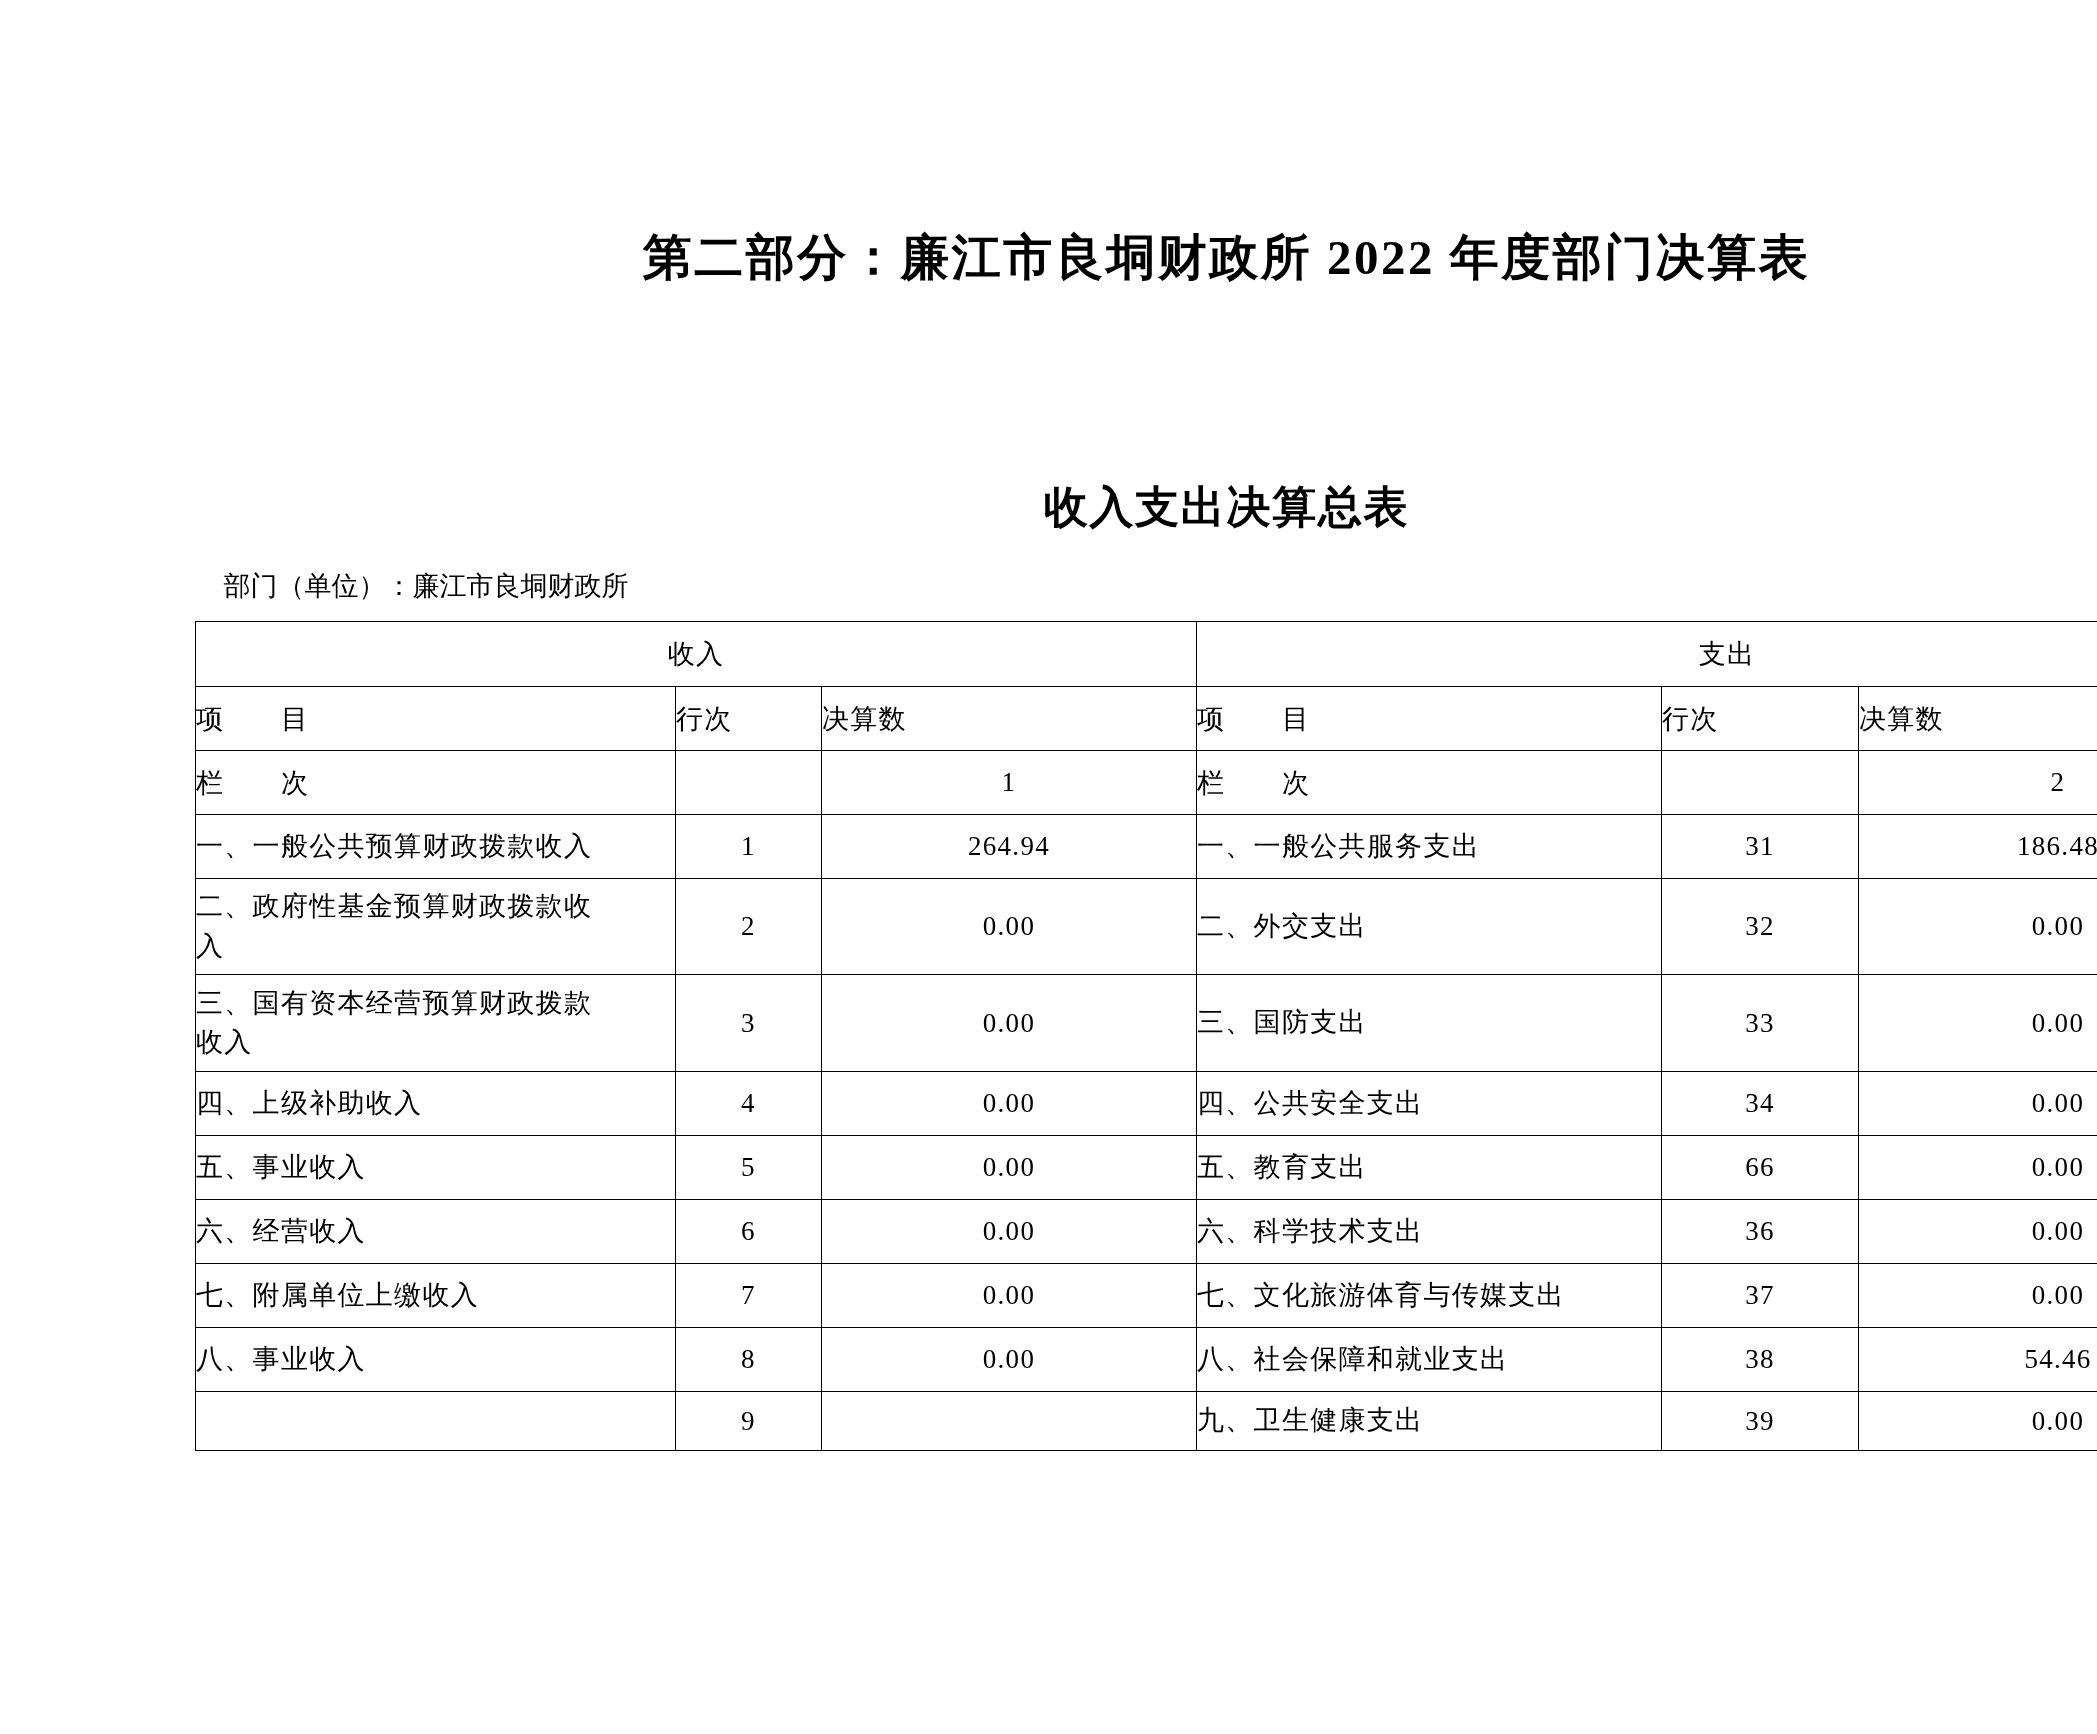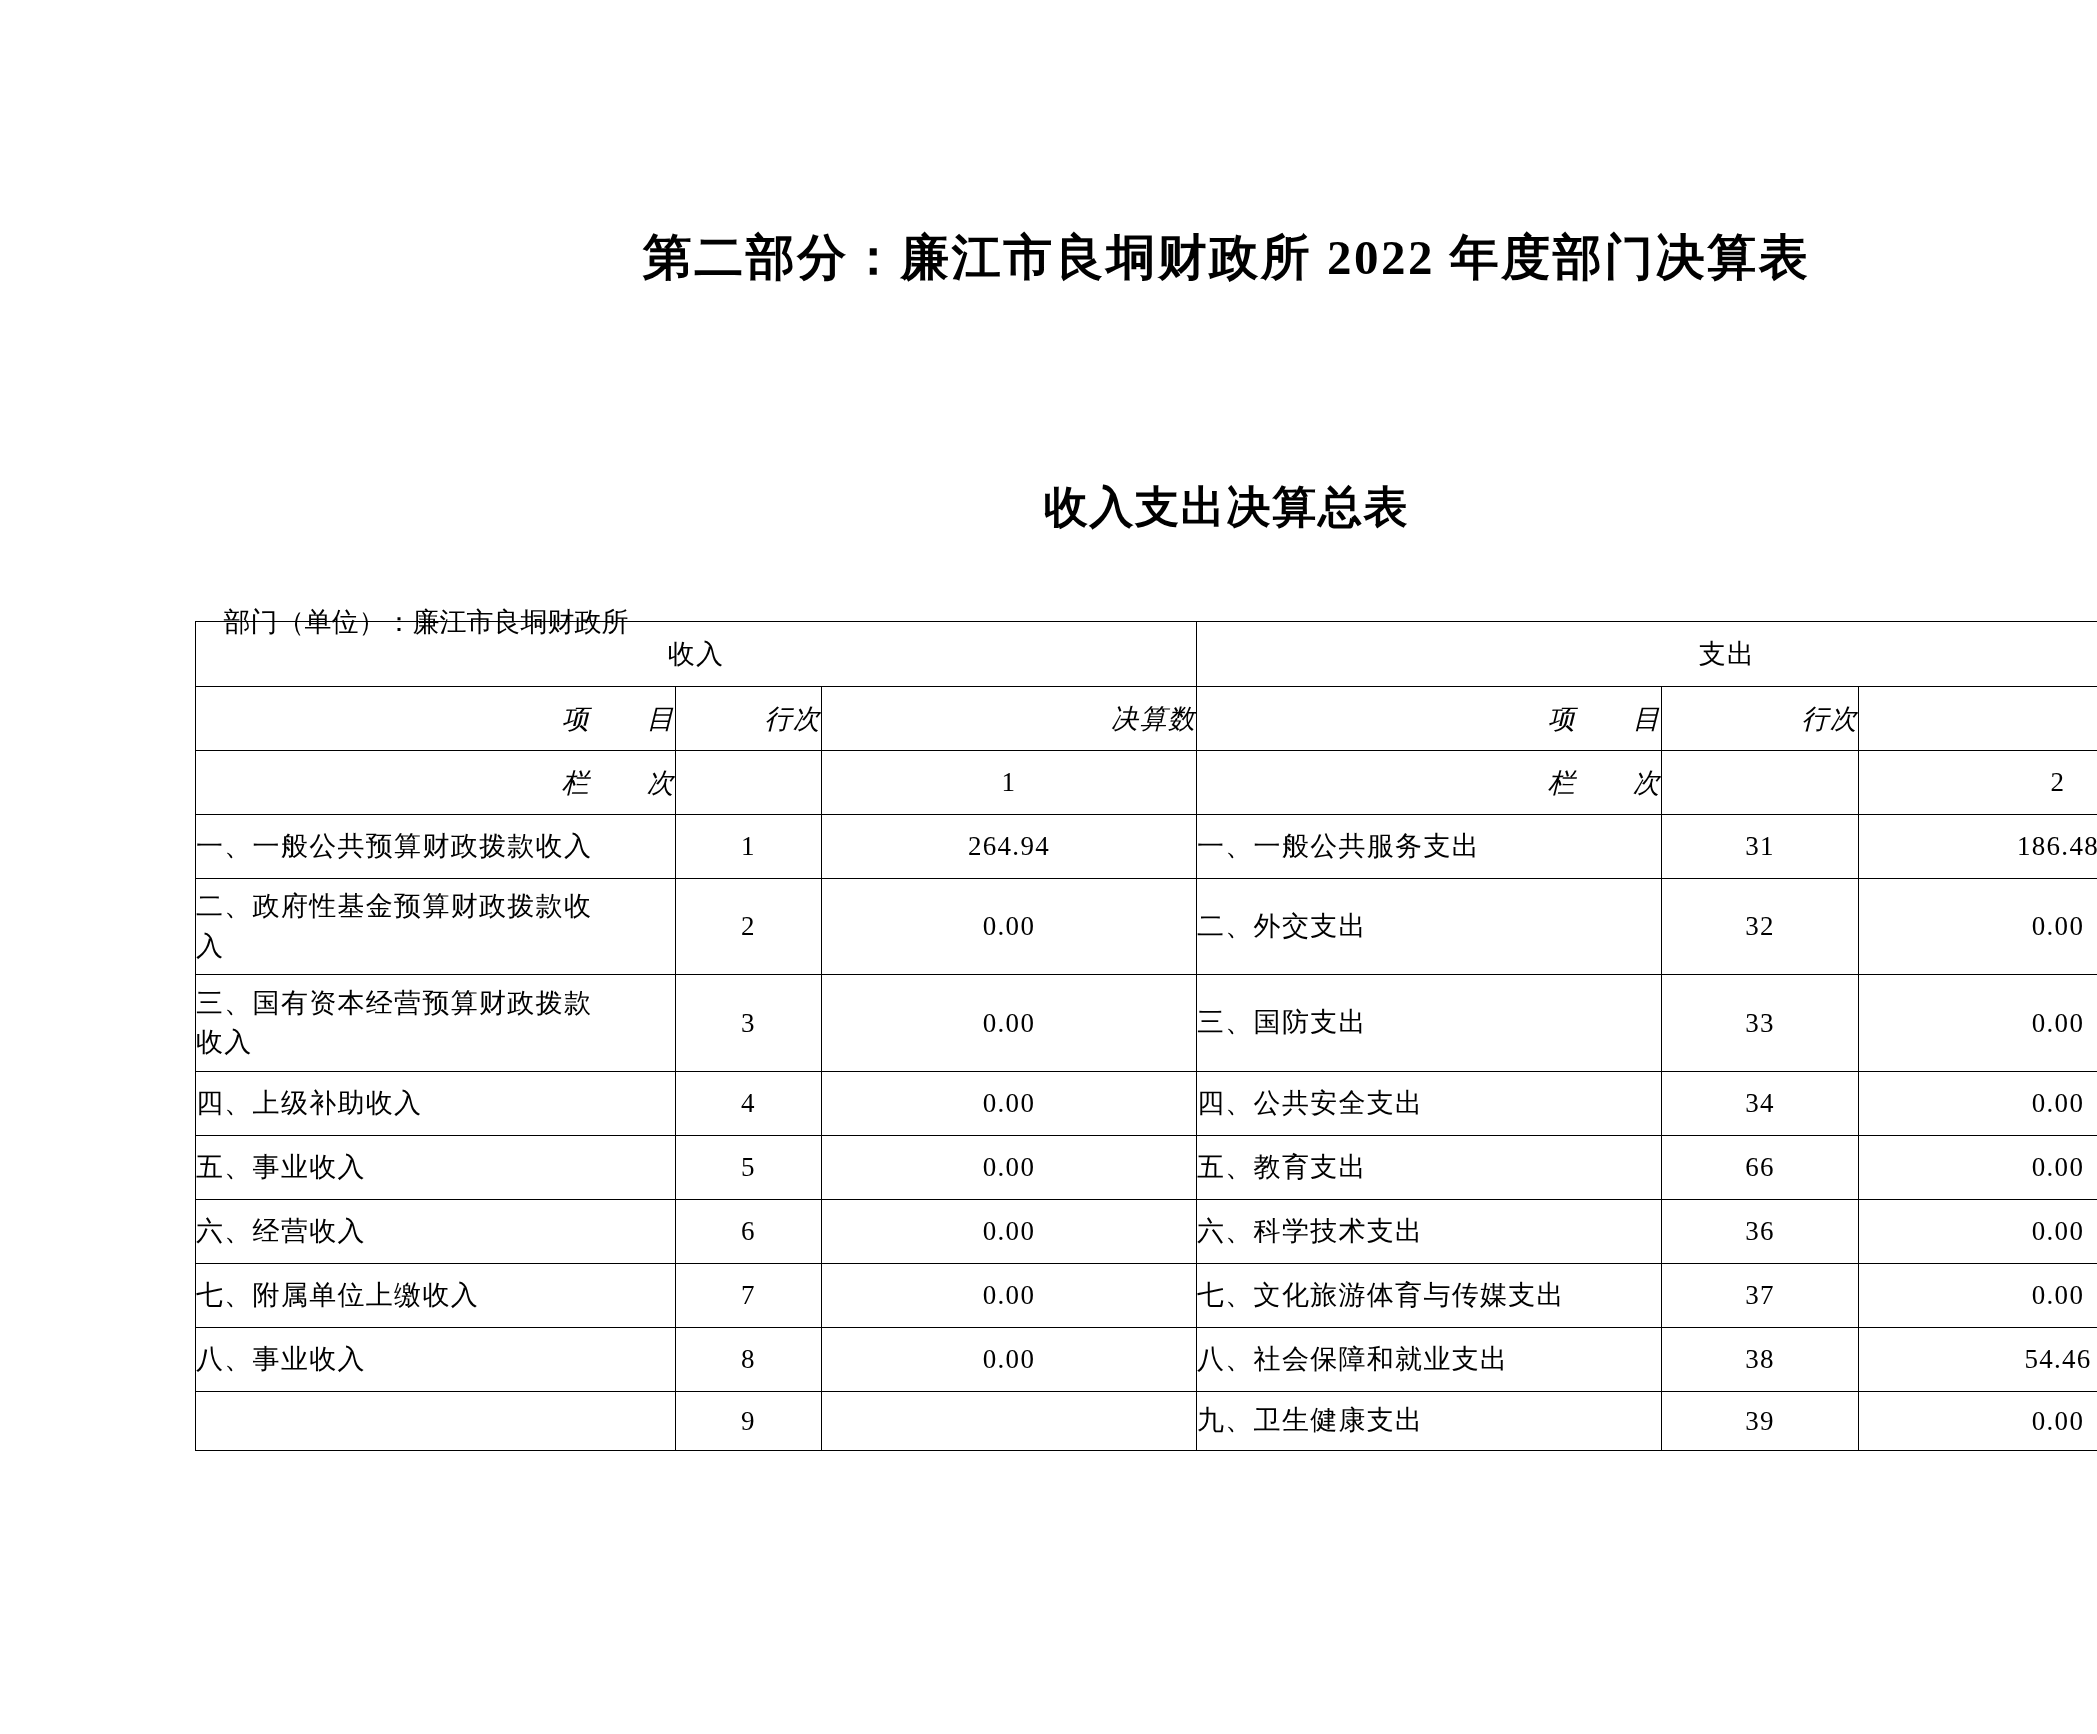--- a/index.html
+++ b/index.html
@@ -52,40 +52,40 @@
     position: absolute;
     top: 571px;
     left: 195px;
     width: 2062px;
     display: flex;
     justify-content: space-between;
     align-items: flex-end;
     font-size: 27px;
     line-height: 30px;
   }
-  .meta-left  { padding-left: 28.5px;  white-space: nowrap; margin-top: 36px; }
+  .meta-left  { padding-left: 28.5px;  white-space: nowrap; }
 
   table.budget {
     position: absolute;
     top: 621px;
     left: 195px;
     width: 2062px;
     border-collapse: collapse;
     table-layout: fixed;
   }
   table.budget td {
     border: 1.7px solid #000000;
     font-size: 27px;
     letter-spacing: 1.3px;
     padding: 0;
     vertical-align: middle;
     overflow: hidden;
   }
   td.section-head { text-align: center; }
-  td.col-head     { text-align: right; font-style: italic; }
+  td.col-head     { text-align: left; }
   td.item-cell {
     text-align: left;
     padding-left: 15px;
     padding-right: 4.2px;
     white-space: pre-line;
     line-height: 1.45;
     margin-left: 27px;
   }
   td.line-cell { text-align: center; }
   td.amt-cell  {

